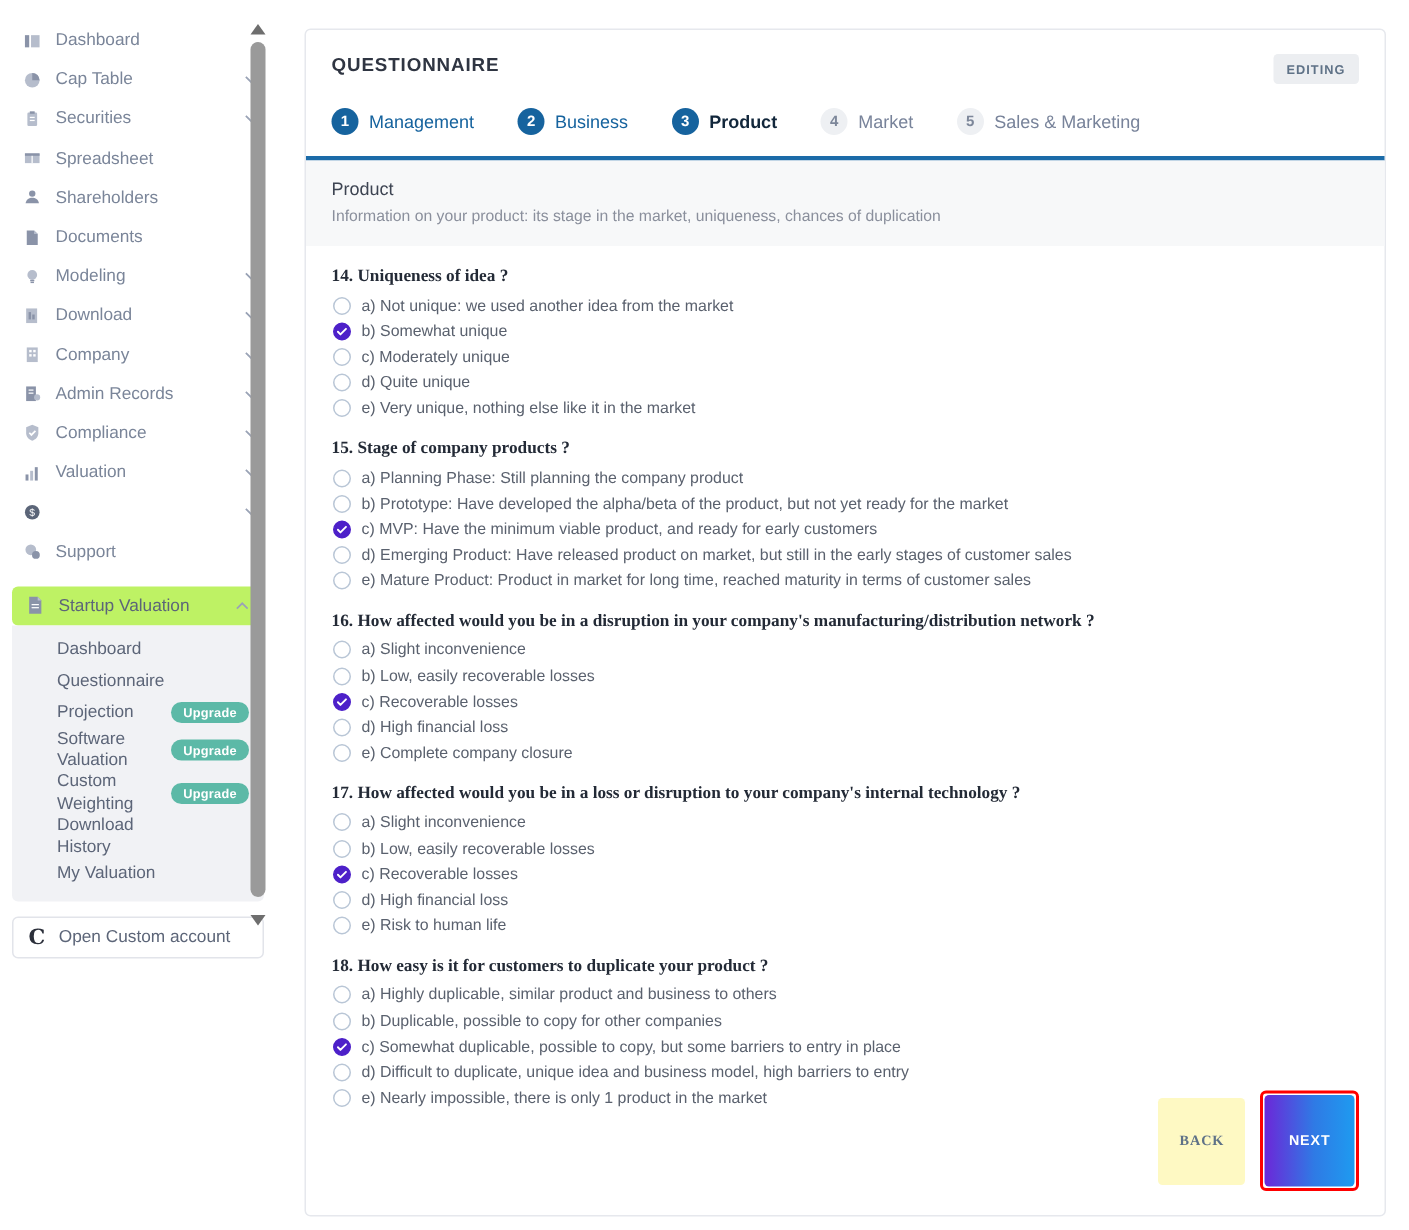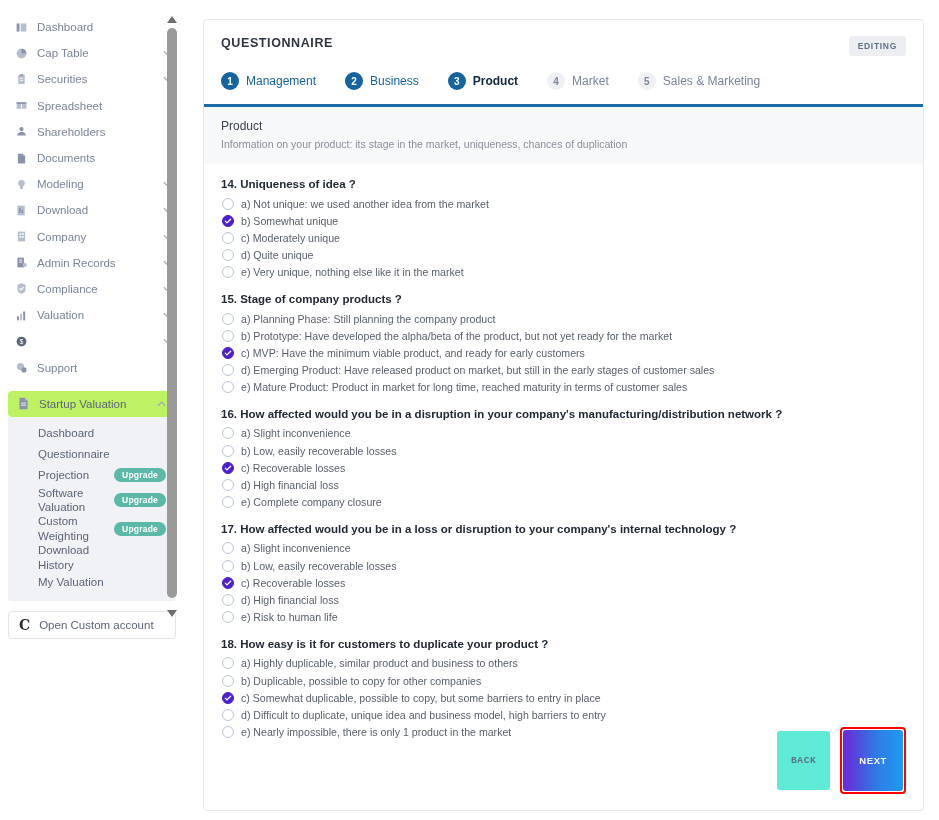--- a/index.html
+++ b/index.html
@@ -143,20 +143,21 @@
   }
   .info-title { font-size: 12px; color: #3d4452; margin-bottom: 5px; }
   .info-sub   { font-size: 10.5px; color: #8a8f9c; }
 
   
   .questions { padding-top: 14px; }
   .q-block { margin-bottom: 12px; }
   .q-head {
     font-size: 11.5px; font-weight: bold; color: #232a36;
     margin-bottom: 5px;
+    font-family: Liberation Serif, serif;
   }
   .opt {
     display: flex; align-items: center;
     height: 17.2px; cursor: pointer;
   }
   .radio {
     width: 12px; height: 12px; border-radius: 50%;
     border: 1.4px solid #b9c6d6; background: #ffffff;
     margin: 0 7px 0 1px; flex: 0 0 12px;
     display: inline-flex; align-items: center; justify-content: center;
@@ -166,25 +167,25 @@
   }
   .radio.sel svg { display: block; }
   .opt-lbl { font-size: 10.6px; color: #5a616e; white-space: nowrap; }
 
   
   .card-foot {
     position: absolute; right: 17px; bottom: 16px;
     display: flex; align-items: center;
   }
   .btn-back {
-    background: #5eead4; color: #5f7287;
+    background: #fef9c3; color: #5f7287;
     font-size: 9.5px; font-weight: bold; letter-spacing: .6px;
     border: none; border-radius: 3px;
     padding: 24px 14px; cursor: pointer;
-    font-family: Liberation Mono, monospace;
+    font-family: Liberation Serif, serif;
   }
   .next-wrap {
     margin-left: 10px;
     border: 2px solid #ff0000;
     border-radius: 4px; padding: 1px;
     display: inline-flex;
   }
   .btn-next {
     background: linear-gradient(90deg, #6c27d8 0%, #2f7ae5 55%, #1e9bf0 100%);
     color: #ffffff;

